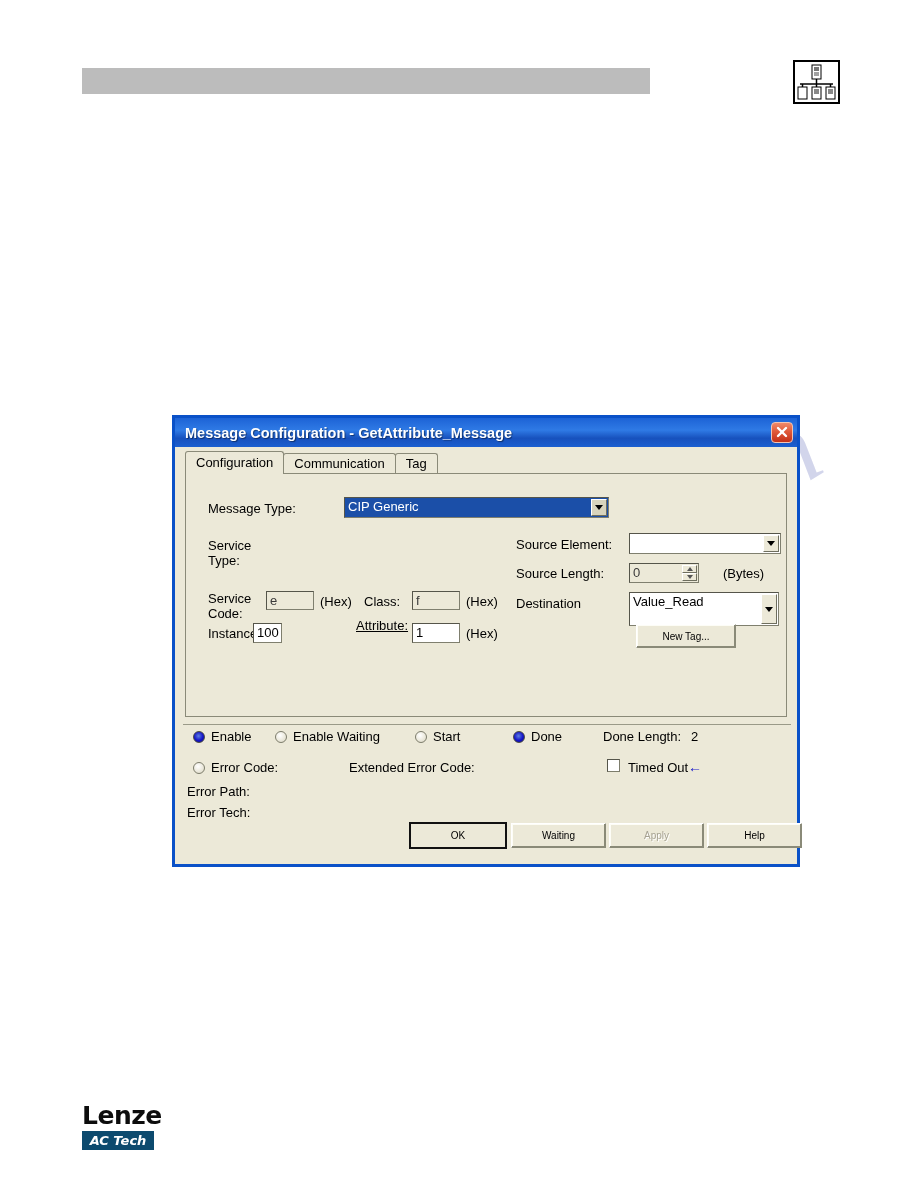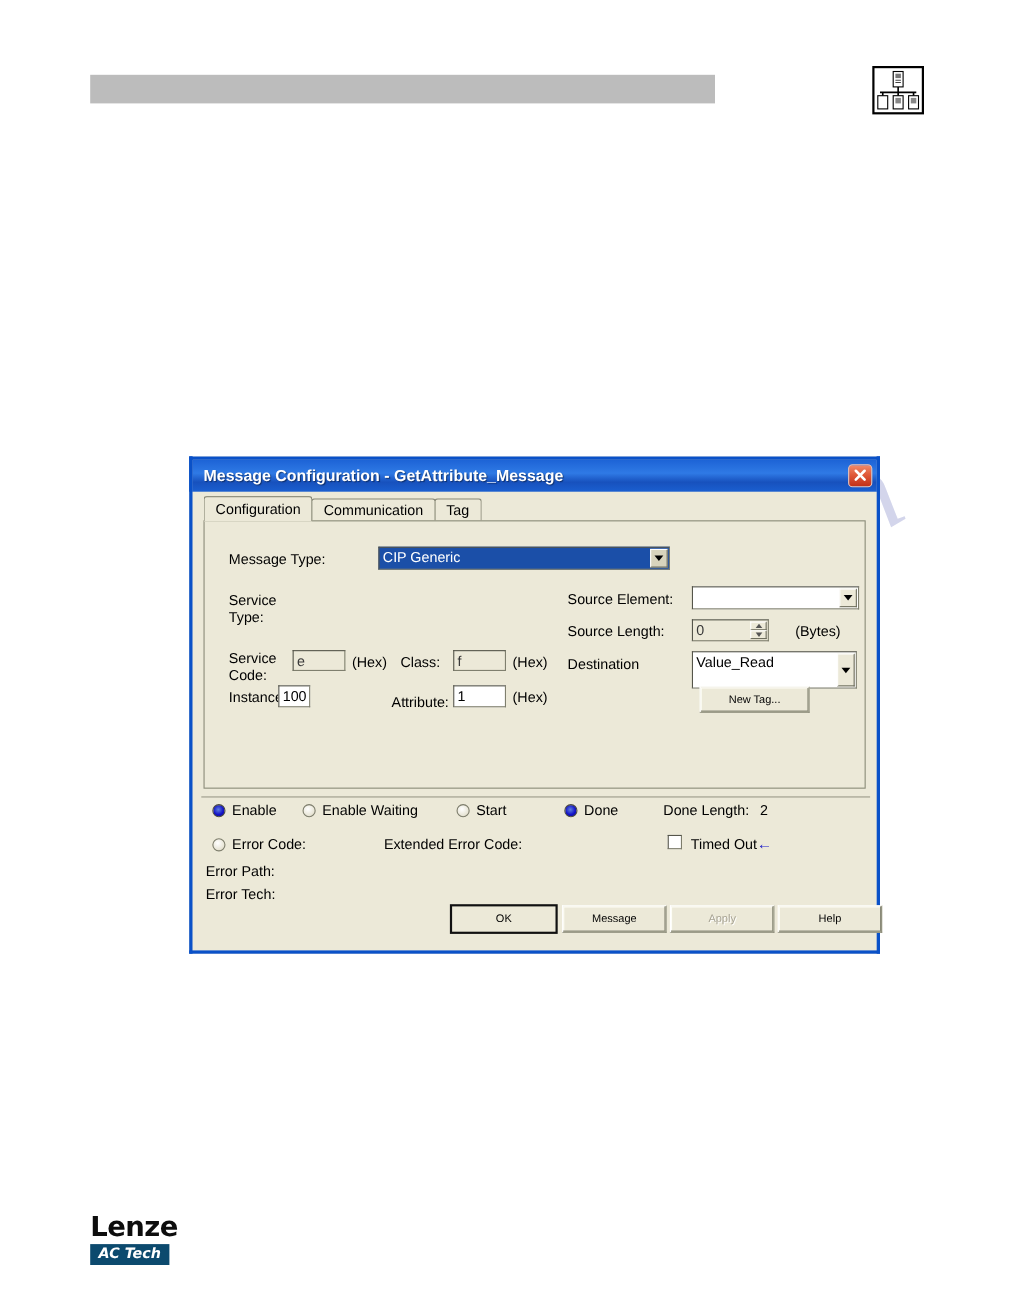--- a/index.html
+++ b/index.html
@@ -363,21 +363,21 @@
     <div class="lbl" style="left:178px; top:120px;">Class:</div>
     <div class="field disabled" style="left:226px; top:117px; width:48px; height:19px;">
       <span>f</span>
     </div>
     <div class="lbl" style="left:280px; top:120px;">(Hex)</div>
 
     <div class="lbl" style="left:22px; top:152px;">Instance:</div>
     <div class="field" style="left:67px; top:149px; width:29px; height:20px;">
       <span>100</span>
     </div>
-    <div class="lbl" style="left:170px; top:157px;">Attribute:</div>
+    <div class="lbl" style="left:170px; top:144px;text-decoration:underline;">Attribute:</div>
     <div class="field" style="left:226px; top:149px; width:48px; height:20px;">
       <span>1</span>
     </div>
     <div class="lbl" style="left:280px; top:152px;">(Hex)</div>
 
     <div class="lbl" style="left:330px; top:63px;">Source Element:</div>
     <div class="field combo" style="left:443px; top:59px; width:152px; height:21px;">
       <span></span>
       <span class="arrowbox">
           <i class="caret-down"></i>
@@ -437,21 +437,21 @@
   <div class="lbl" style="left:453px; top:345px;">Timed Out</div>
   <div class="arrow-left" style="left:513px; top:345px;">←</div>
 
   <div class="lbl" style="left:12px; top:369px;">Error Path:</div>
   <div class="lbl" style="left:12px; top:390px;">Error Tech:</div>
 
   <div class="btn default" style="left:234px; top:407px; width:98px; height:27px;">
     <span>OK</span>
   </div>
   <div class="btn" style="left:336px; top:408px; width:95px; height:25px;">
-    <span>Message</span>
+    <span>Waiting</span>
   </div>
   <div class="btn disabled" style="left:434px; top:408px; width:95px; height:25px;">
     <span>Apply</span>
   </div>
   <div class="btn" style="left:532px; top:408px; width:95px; height:25px;">
     <span>Help</span>
   </div>
 </div>
 
 <div id="lenze-logo">

